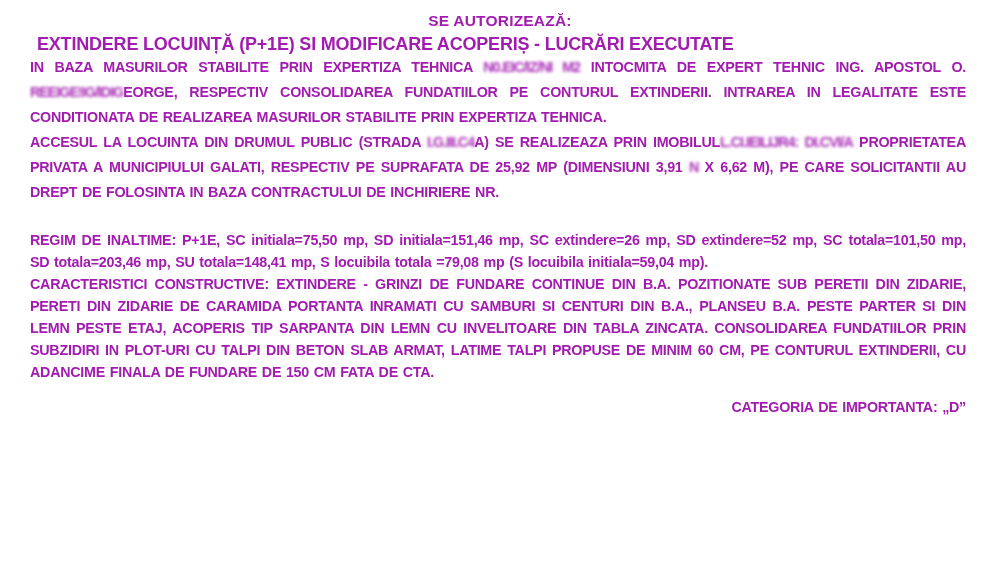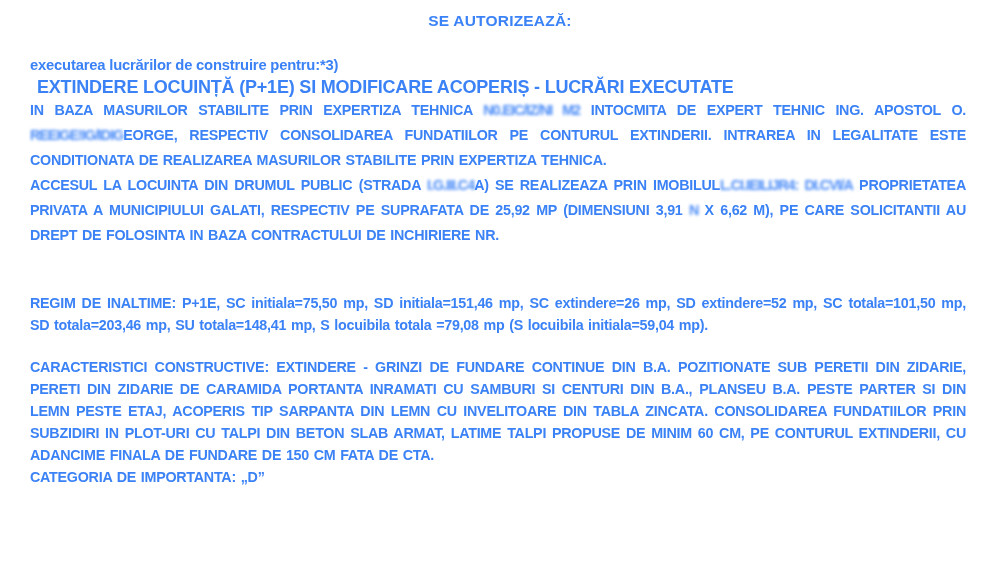--- a/index.html
+++ b/index.html
@@ -2,21 +2,21 @@
 <html><head>
 <meta charset="utf-8">
 <style>
   html, body { margin: 0; padding: 0; background: #ffffff; }
   .page {
     position: relative;
     width: 1000px;
     height: 576px;
     background: #ffffff;
     overflow: hidden;
-    color: #3b82f6;
+    color: #a21caf;
     font-family: "Liberation Sans", sans-serif;
     font-weight: 700;
     -webkit-font-smoothing: antialiased;
   }
   .title {
     padding-top: 12px;
     text-align: center;
     font-size: 15.5px;
     letter-spacing: 0.2px;
   }
@@ -32,38 +32,37 @@
   }
   .para {
     margin: 0 34px 0 30px;
     text-align: justify;
     font-size: 14.3px;
     letter-spacing: -0.25px;
     word-spacing: 1px;
   }
   .p-expertiza { margin-top: 0; line-height: 25px; }
   .p-acces     { line-height: 25px; }
-  .p-regim     { margin-top: 44px; line-height: 22px; }
-  .p-caract    { margin-top: 20px;  line-height: 22px; }
-  .p-categoria { margin-top: 0;    line-height: 22px; text-align: left; }
+  .p-regim     { margin-top: 24px; line-height: 22px; }
+  .p-caract    { margin-top: 0;  line-height: 22px; }
+  .p-categoria { margin-top: 13px;    line-height: 22px; text-align: right; }
   .p-fara      { margin-top: 9px;  line-height: 21px; margin-left: 37px; }
   .redacted {
     filter: blur(1.4px);
     letter-spacing: -1px;
     opacity: 0.92;
   }
 </style>
 </head>
 <body>
 
 <div class="page">
 
   <div class="title">SE AUTORIZEAZĂ:</div>
 
-  <div class="intro">executarea lucrărilor de construire pentru:*3)</div>
 
   <div class="subtitle">EXTINDERE LOCUINȚĂ (P+1E) SI MODIFICARE ACOPERIȘ  - LUCRĂRI EXECUTATE</div>
 
   <p class="para p-expertiza"><span>IN BAZA MASURILOR STABILITE PRIN EXPERTIZA TEHNICA </span><span class="redacted">N0.EIC/IZ/NI M2</span><span> INTOCMITA DE EXPERT TEHNIC ING. APOSTOL O. </span><span class="redacted">REEIGE!IG/IDIG</span><span>EORGE, RESPECTIV CONSOLIDAREA FUNDATIILOR PE CONTURUL EXTINDERII. INTRAREA IN LEGALITATE ESTE CONDITIONATA DE REALIZAREA MASURILOR STABILITE PRIN EXPERTIZA TEHNICA.</span></p>
 
   <p class="para p-acces"><span>ACCESUL LA LOCUINTA DIN DRUMUL PUBLIC (STRADA </span><span class="redacted">I.G.III.C4</span><span>A) SE REALIZEAZA PRIN IMOBILUL</span><span class="redacted">L.CI.IEILIJR4:</span> <span class="redacted">DI.CVI/A</span><span> PROPRIETATEA PRIVATA A MUNICIPIULUI GALATI, RESPECTIV PE SUPRAFATA DE 25,92 MP (DIMENSIUNI 3,91 </span><span class="redacted">N</span><span> X 6,62 M), PE CARE SOLICITANTII AU DREPT DE FOLOSINTA IN BAZA CONTRACTULUI DE INCHIRIERE NR.</span></p>
 
   <p class="para p-regim">REGIM DE INALTIME:  P+1E, SC initiala=75,50 mp,  SD initiala=151,46 mp, SC extindere=26 mp,  SD extindere=52 mp, SC totala=101,50 mp, SD totala=203,46 mp, SU totala=148,41 mp, S locuibila totala =79,08 mp   (S locuibila initiala=59,04 mp).</p>
 
   <p class="para p-caract">CARACTERISTICI CONSTRUCTIVE: EXTINDERE - GRINZI DE FUNDARE CONTINUE  DIN B.A. POZITIONATE SUB PERETII DIN ZIDARIE,  PERETI DIN ZIDARIE DE CARAMIDA PORTANTA INRAMATI CU SAMBURI SI CENTURI DIN B.A., PLANSEU B.A. PESTE PARTER SI DIN LEMN PESTE ETAJ, ACOPERIS TIP SARPANTA DIN LEMN CU INVELITOARE DIN TABLA ZINCATA. CONSOLIDAREA FUNDATIILOR PRIN SUBZIDIRI IN PLOT-URI CU TALPI DIN BETON SLAB ARMAT, LATIME TALPI PROPUSE DE MINIM 60 CM, PE CONTURUL EXTINDERII, CU ADANCIME FINALA DE FUNDARE DE 150 CM FATA DE CTA.</p>

